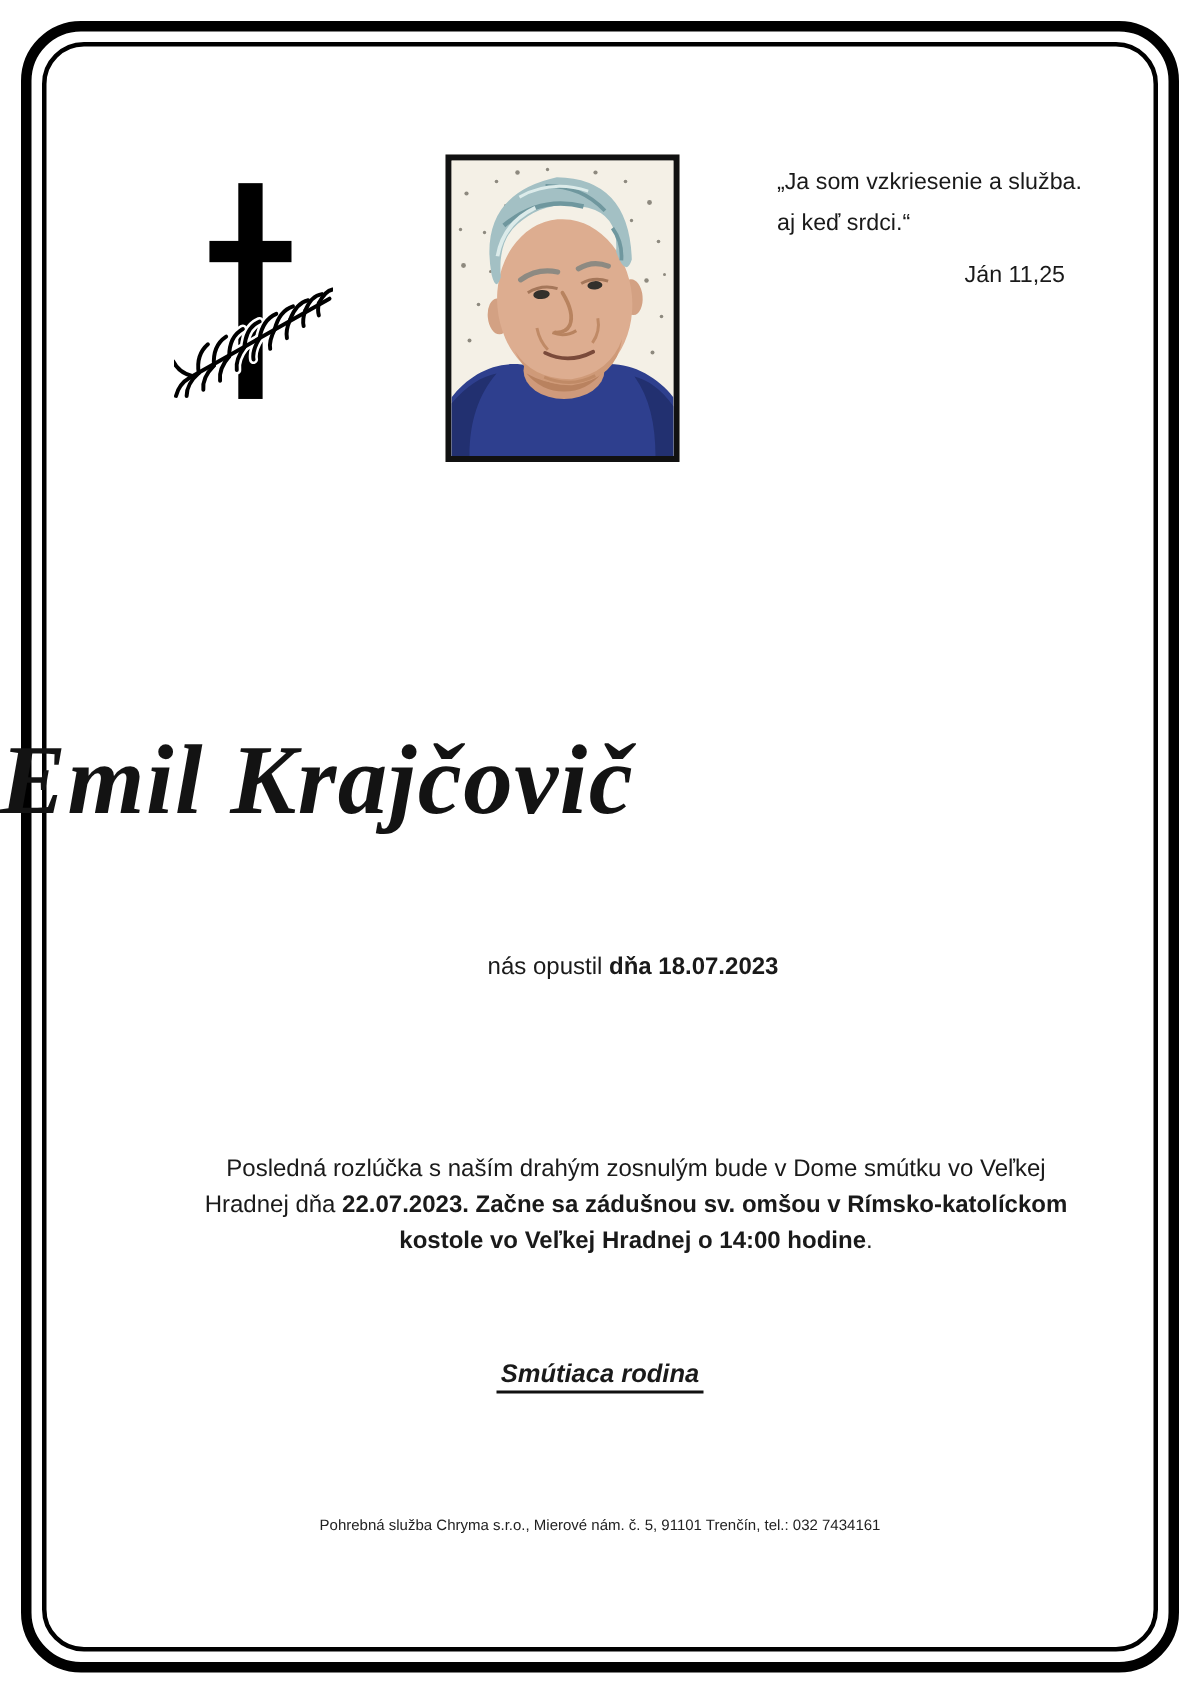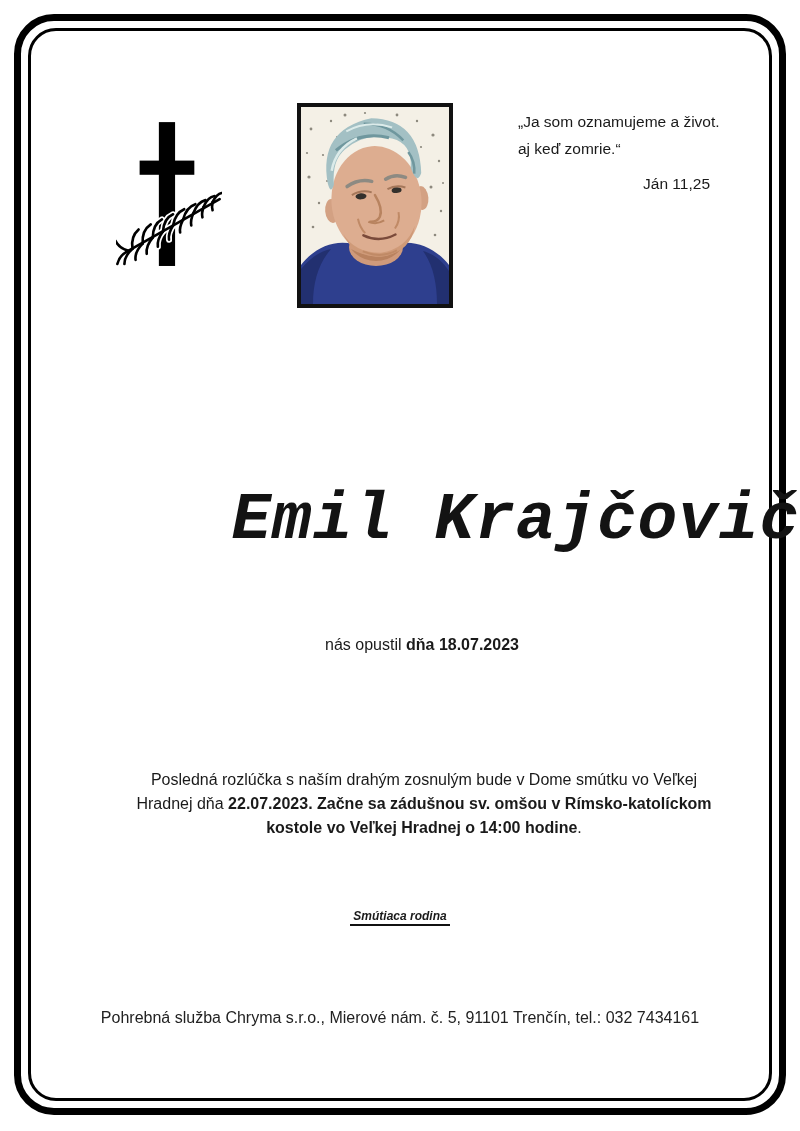--- a/index.html
+++ b/index.html
@@ -31,45 +31,45 @@
     position:absolute;left:518px;top:108px;width:206px;
     font-size:15.5px;line-height:27px;text-align:left;
   }
   .quote .q-ref{text-align:right;padding-right:14px;margin-top:8px;}
   .announcement{
     position:absolute;left:0;right:0;top:371px;
     text-align:center;font-size:16px;line-height:26px;
   }
   .name{
     position:absolute;left:0;right:0;top:474px;margin:0;
-    text-align:right;
-    font-family:Liberation Mono, monospace;
+    text-align:left;
+    font-family:Liberation Serif, serif;
     font-style:italic;font-weight:bold;
     font-size:66px;line-height:94px;letter-spacing:1px;
     color:#131313;
   }
   .passing{
     position:absolute;left:0;right:0;top:631px;
     text-align:center;font-size:16px;line-height:27px;margin-left:44px;
   }
   .funeral{
     position:absolute;left:0;right:0;top:768px;
     text-align:center;font-size:16px;line-height:24px;margin-left:48px;
   }
   .family-row{
     position:absolute;left:0;right:0;top:906px;text-align:center;
   }
   .family{
     display:inline-block;
-    font-size:12px;font-weight:bold;font-style:italic;
+    font-size:17px;font-weight:bold;font-style:italic;
     border-bottom:2px solid #111;padding:0 3px 1px 3px;
   }
   .footer{
     position:absolute;left:0;right:0;top:1009px;
-    text-align:center;font-size:16px;line-height:17px;color:#222;
+    text-align:center;font-size:10px;line-height:17px;color:#222;
   }
   b{font-weight:bold;}
 </style>
 </head>
 <body>
 
 <div class="page">
   <div class="border-outer"></div>
   <div class="border-inner"></div>
 
@@ -189,22 +189,22 @@
         <path d="M56,110 q1,9 6,15" stroke="#c08a66" stroke-width="2" fill="none"></path>
         <path d="M97,107 q1,9 -5,16" stroke="#c08a66" stroke-width="2" fill="none"></path>
         <path d="M60,127 q15,9 32,2" stroke="#7a4a3a" stroke-width="2.5" fill="none" stroke-linecap="round"></path>
 
         <path d="M58,143 q17,9 34,2" stroke="#c08a66" stroke-width="2" fill="none"></path>
       </g>
     </svg>
   </div>
 
   <div class="quote">
-    <div>„Ja som oznamujeme a život.</div>
-    <div>aj keď zomrie.“</div>
+    <div>„Ja som vzkriesenie a služba.</div>
+    <div>aj keď srdci.“</div>
     <div class="q-ref">Ján 11,25</div>
   </div>
 
 
   <h1 class="name">Emil Krajčovič</h1>
 
   <div class="passing">
     <div><span>nás opustil </span><b>dňa 18.07.2023</b></div>
   </div>
 

